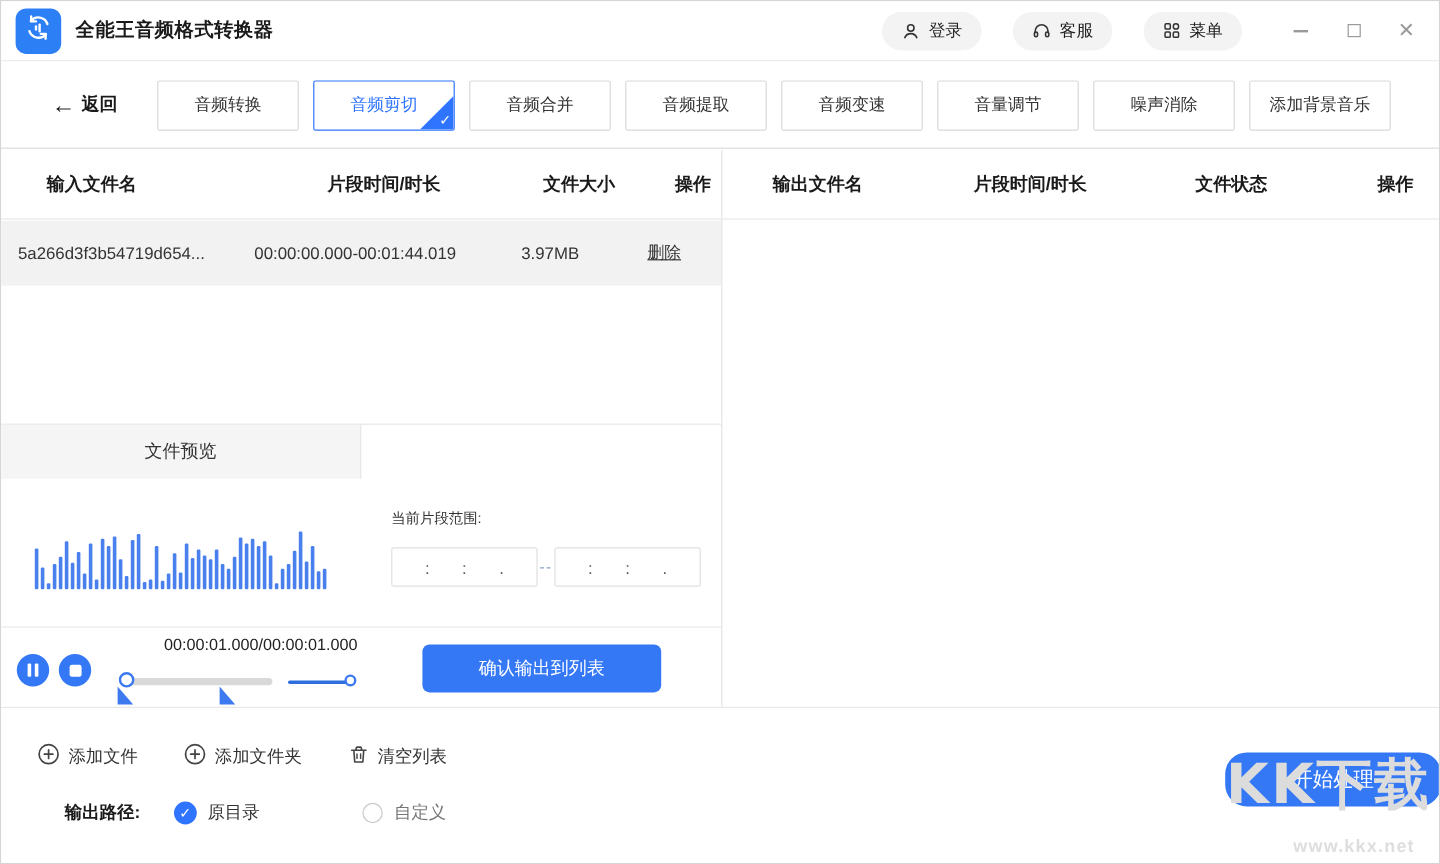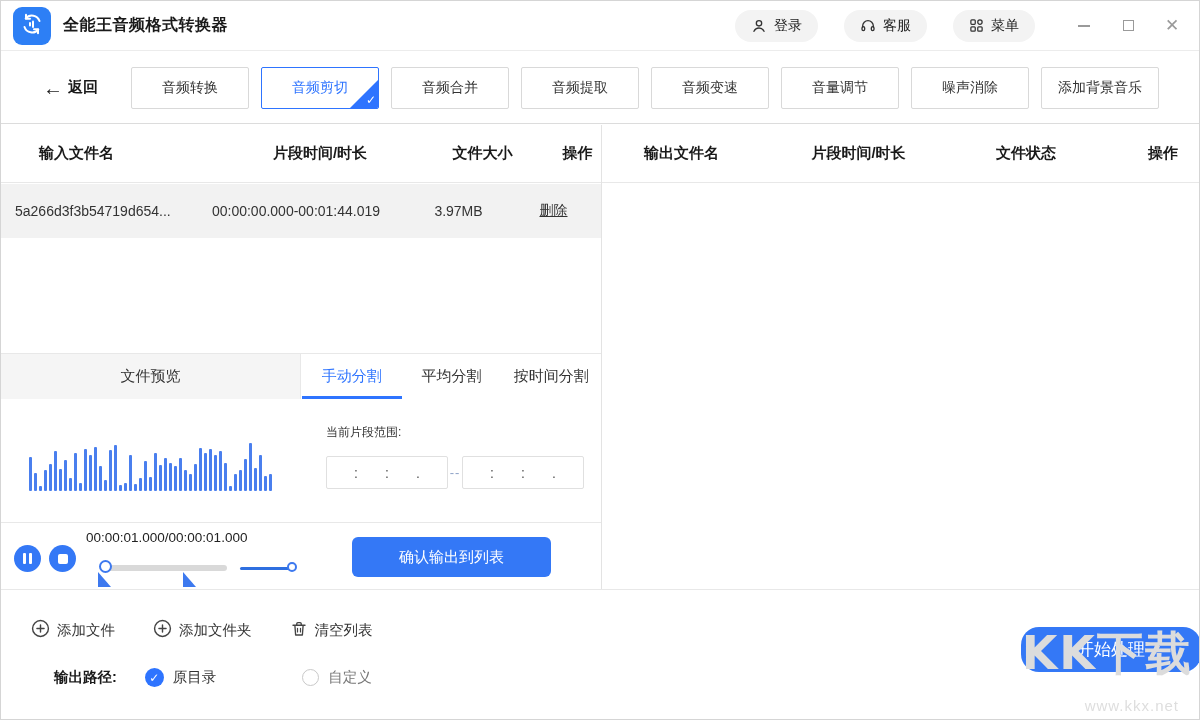--- a/index.html
+++ b/index.html
@@ -57,21 +57,21 @@
   .hline-520 { position:absolute; top:397px; left:0; width:600px; height:1px; background:#e8e8e8; }
 
   
   .controls { position:absolute; top:398px; left:0; width:300px; height:66px; }
   .cbtn { position:absolute; width:27px; height:27px; border-radius:50%; background:#3478f6; display:flex; align-items:center; justify-content:center; cursor:pointer; top:22px; }
   .cbtn.pause { left:13px; }
   .cbtn.stop { left:48px; }
   .pause-bars { display:flex; gap:3px; }
   .pause-bars i { display:block; width:3px; height:11px; background:#fff; border-radius:1px; }
   .stop-sq { width:10px; height:10px; background:#fff; border-radius:2px; }
-  .ptime { position:absolute; top:7px; left:85px; width:212px; text-align:left; font-size:13.5px; color:#222; }
+  .ptime { position:absolute; top:7px; left:85px; width:212px; text-align:right; font-size:13.5px; color:#222; }
   .track { position:absolute; top:42px; left:100px; width:126px; height:6px; background:#d9d9d9; border-radius:3px; }
   .track-handle { position:absolute; top:-5px; left:-2px; width:13px; height:13px; border-radius:50%; background:#fff; border:2px solid #3d79ef; }
   .flag { position:absolute; width:0; height:0; border-bottom:15px solid #3d79ef; border-right:13px solid transparent; top:49px; }
   .flag.f1 { left:97px; }
   .flag.f2 { left:182px; }
   .voltrack { position:absolute; top:44px; left:239px; width:51px; height:3px; background:#2e6fe0; border-radius:2px; }
   .vol-handle { position:absolute; top:-5px; right:-6px; width:10px; height:10px; border-radius:50%; background:#fff; border:2px solid #3d79ef; }
 
   
   .range-label { position:absolute; top:299px; left:325px; font-size:12px; color:#333; }
@@ -89,21 +89,21 @@
   .radio-item { display:flex; align-items:center; gap:9px; cursor:pointer; }
   .radio-item + .radio-item { margin-left:86px; }
   .radio-on { width:19px; height:19px; border-radius:50%; background:#2e74ff; color:#fff; font-size:12px; font-weight:700; display:flex; align-items:center; justify-content:center; }
   .radio-off { width:17px; height:17px; border-radius:50%; border:1px solid #c9c9c9; background:#fff; }
   .radio-text-on { font-size:14.5px; color:#333; }
   .radio-text-off { font-size:14.5px; color:#777; }
   .start-btn { position:absolute; top:37px; left:1020px; width:180px; height:45px; background:#3478f6; border:none; border-radius:18px; color:#fff; font-size:17px; cursor:pointer; font-family:inherit; }
 
   
   .wm-big { position:absolute; top:622px; right:6px; font-size:46px; font-weight:700; color:#dcdcdc; letter-spacing:2px; font-family:"DejaVu Sans",sans-serif; pointer-events:none; }
-  .wm-url { position:absolute; top:696px; right:20px; font-size:15px; font-weight:400; color:#dedede; letter-spacing:1px; pointer-events:none; }
+  .wm-url { position:absolute; top:696px; right:20px; font-size:15px; font-weight:700; color:#dedede; letter-spacing:1px; pointer-events:none; }
 
   svg { flex:0 0 auto; }
 </style>
 </head>
 <body>
 
 <div class="window">
 
   <div class="titlebar">
     <div class="logo">
@@ -207,25 +207,20 @@
       <div class="cell-name-r">输出文件名</div>
       <div class="cell-c">片段时间/时长</div>
       <div class="cell-c">文件状态</div>
       <div class="cell-c">操作</div>
     </div>
     <div></div>
 
     <div class="panel-top-border"></div>
     <div class="preview-head">
       <span>文件预览</span>
-    </div>
-    <div class="split-tabs">
-      <div class="stab active">手动分割</div>
-      <div class="stab">平均分割</div>
-      <div class="stab">按时间分割</div>
     </div>
 
     <div class="waveform">
         <div class="wbar" style="height: 34px;"></div>
         <div class="wbar" style="height: 18px;"></div>
         <div class="wbar" style="height: 5px;"></div>
         <div class="wbar" style="height: 21px;"></div>
         <div class="wbar" style="height: 27px;"></div>
         <div class="wbar" style="height: 40px;"></div>
         <div class="wbar" style="height: 22px;"></div>

